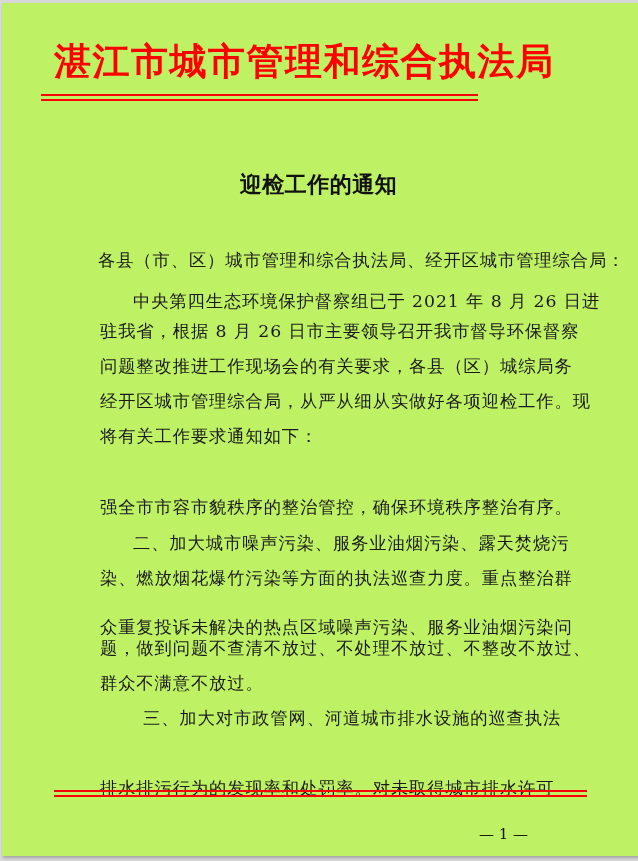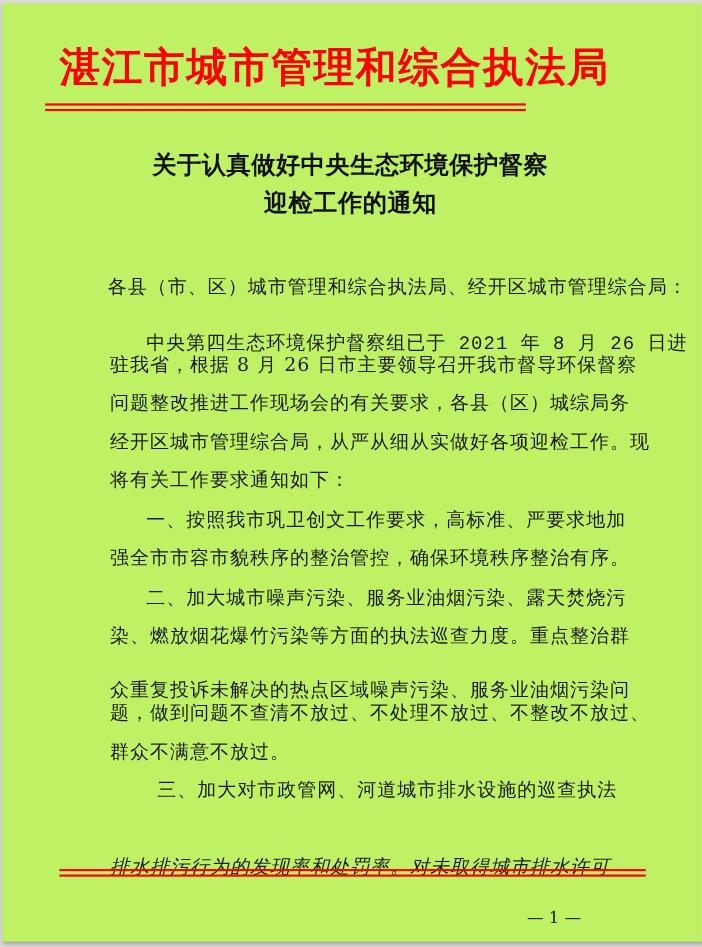--- a/index.html
+++ b/index.html
@@ -35,40 +35,38 @@
 </style>
 </head>
 <body>
 
 <div class="page">
 
   <div class="agency-title">湛江市城市管理和综合执法局</div>
   <div class="rule" style="left:39px; top:91px; width:437px;"></div>
   <div class="rule" style="left:39px; top:96px; width:437px;"></div>
 
-  <div class="doc-title" style="top:132px;">关于认真做好中央生态环境保护督察</div>
   <div class="doc-title" style="top:167px;font-family:Liberation Serif, serif;">迎检工作的通知</div>
 
   <div class="line" style="left:96px; top:245px;">各县（市、区）城市管理和综合执法局、经开区城市管理综合局：</div>
 
-  <div class="line" style="left:131px; width:411px; top:296px;font-family:Liberation Mono, monospace;">中央第四生态环境保护督察组已于 2021 年 8 月 26 日进</div>
+  <div class="line" style="left:131px; width:411px; top:286px;">中央第四生态环境保护督察组已于 2021 年 8 月 26 日进</div>
   <div class="line" style="top:316px;">驻我省，根据 8 月 26 日市主要领导召开我市督导环保督察</div>
   <div class="line" style="top:351px;">问题整改推进工作现场会的有关要求，各县（区）城综局务</div>
   <div class="line" style="top:386px;">经开区城市管理综合局，从严从细从实做好各项迎检工作。现</div>
   <div class="line short" style="top:421px;">将有关工作要求通知如下：</div>
 
-  <div class="line" style="left:131px; width:411px; top:457px;">一、按照我市巩卫创文工作要求，高标准、严要求地加</div>
   <div class="line" style="top:492px;">强全市市容市貌秩序的整治管控，确保环境秩序整治有序。</div>
 
   <div class="line" style="left:131px; width:411px; top:528px;">二、加大城市噪声污染、服务业油烟污染、露天焚烧污</div>
   <div class="line" style="top:563px;">染、燃放烟花爆竹污染等方面的执法巡查力度。重点整治群</div>
   <div class="line" style="top:612px;">众重复投诉未解决的热点区域噪声污染、服务业油烟污染问</div>
   <div class="line" style="top:633px;">题，做到问题不查清不放过、不处理不放过、不整改不放过、</div>
   <div class="line short" style="top:668px;">群众不满意不放过。</div>
 
   <div class="line" style="left:141px; width:401px; top:703px;">三、加大对市政管网、河道城市排水设施的巡查执法</div>
-  <div class="line" style="top:773px;font-style:italic;">排水排污行为的发现率和处罚率。对未取得城市排水许可</div>
+  <div class="line" style="top:773px;">排水排污行为的发现率和处罚率。对未取得城市排水许可</div>
 
   <div class="rule" style="left:52px; top:787px; width:533px;"></div>
   <div class="rule" style="left:52px; top:792px; width:533px;"></div>
 
   <div class="page-num">— 1 —</div>
 </div>
 
 </body></html>

